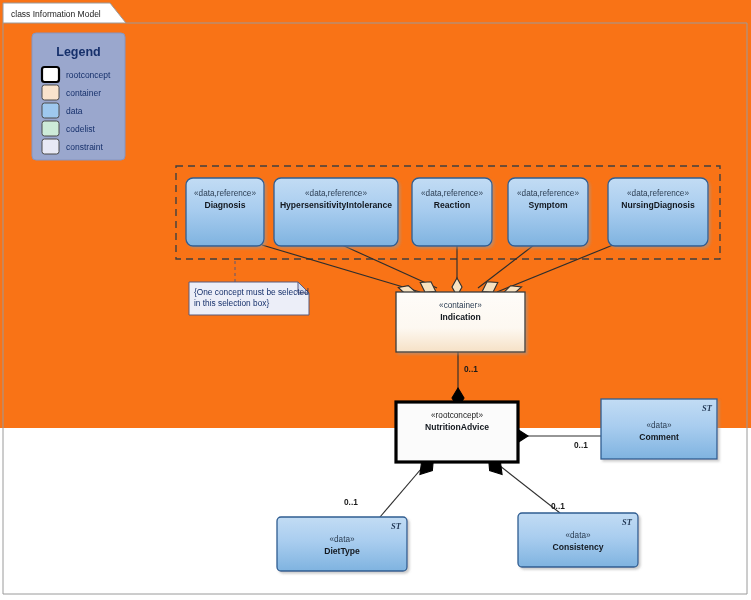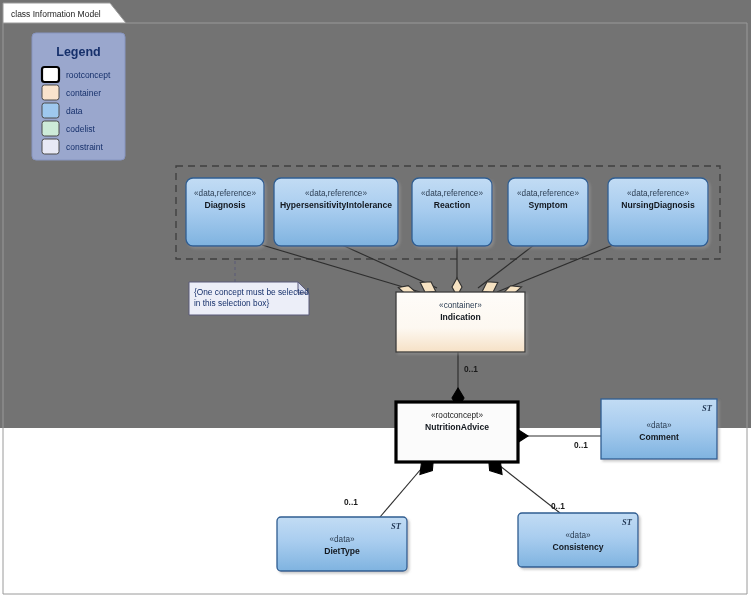--- a/index.html
+++ b/index.html
@@ -10,21 +10,21 @@
   body {
     font-family: "Liberation Sans", sans-serif;
     width: 751px;
     height: 600px;
     overflow: hidden;
   }
   #canvas {
     position: relative;
     width: 751px;
     height: 428px;
-    background: #737373;
+    background: #f97316;
   }
   svg#diagram {
     position: absolute;
     left: 0;
     top: 0;
     width: 751px;
     height: 600px;
   }
   .frame-border {
     fill: none;

